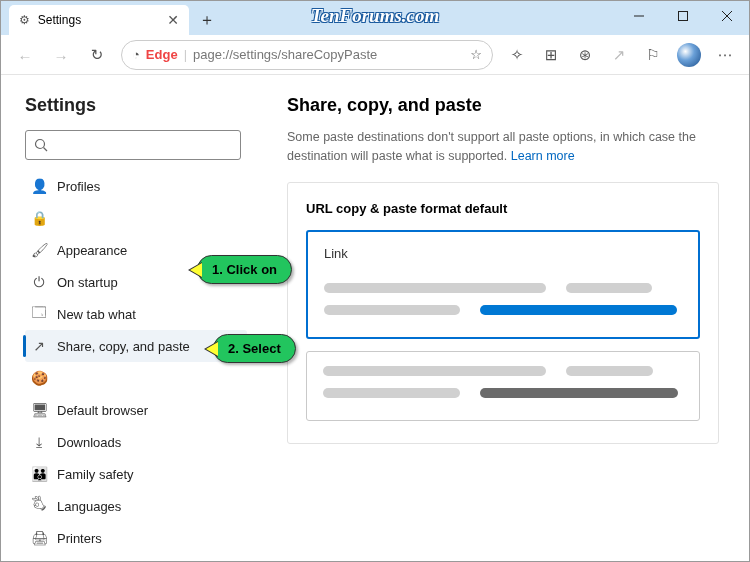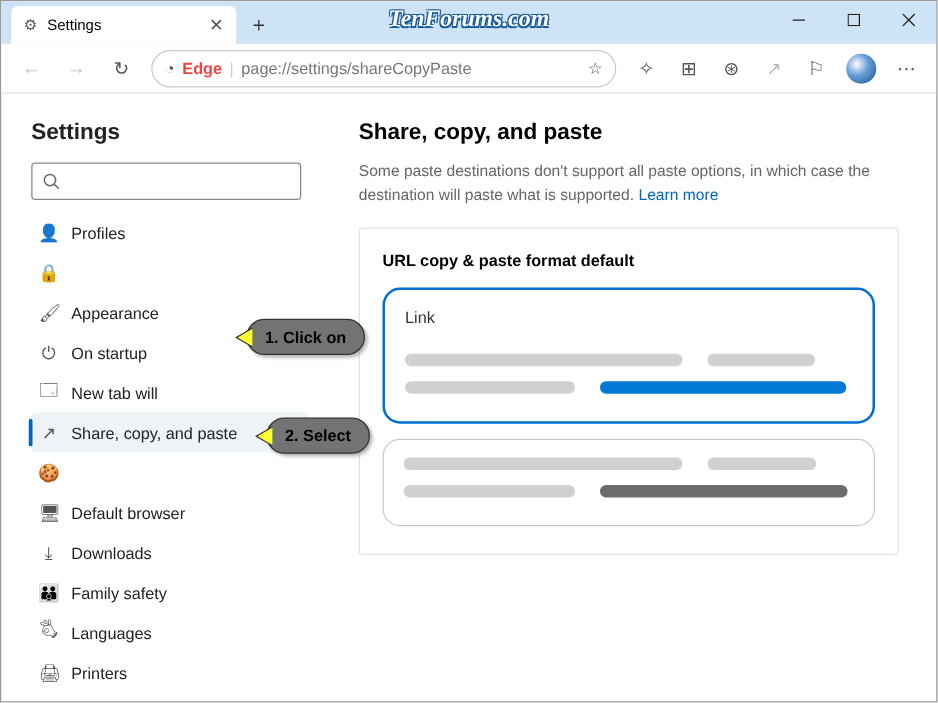--- a/index.html
+++ b/index.html
@@ -32,31 +32,31 @@
 .navlist li { display:flex; align-items:center; height:32px; padding:0 6px; gap:10px; font-size:13px; color:#222; border-radius:3px; position:relative; cursor:pointer; }
 .navlist li.selected { background:#eef3f8; }
 .navlist li.selected::before { content:""; position:absolute; left:-2px; top:5px; bottom:5px; width:3px; background:#0067c0; border-radius:2px; }
 .navlist .nicon { width:16px; text-align:center; color:#555; font-size:14px; }
 .main { flex:1; padding:20px 30px; overflow:auto; }
 .main h1 { font-size:18px; font-weight:600; margin-bottom:10px; }
 .main .desc { font-size:12.5px; color:#666; margin-bottom:16px; line-height:1.5;margin-top:12px; }
 .main .desc a { color:#0067c0; text-decoration:none; }
 .card { border:1px solid #e2e2e2; border-radius:3px; padding:18px 18px 10px; }
 .card-title { font-size:13px; font-weight:600; margin-bottom:14px; }
-.option { border:1px solid #c9c9c9; border-radius:14px; padding:14px 16px 22px; margin-bottom:12px; position:relative; }
+.option { border:1px solid #c9c9c9; border-radius:3px; padding:14px 16px 22px; margin-bottom:12px; position:relative; }
 .option.selected { border:2px solid #006fd1; }
 .option .opt-title { font-size:13px; margin-bottom:22px; color:#333; }
 .bars { display:flex; flex-direction:column; gap:12px; }
 .barrow { display:flex; gap:20px; align-items:center; }
 .bar { height:10px; border-radius:5px; }
 .mock-gray { background:#d0d0d0; }
 .mock-blue { background:#0078d4; }
 .mock-dark { background:#6b6b6b; }
 .watermark { position:absolute; top:4px; left:50%; transform:translateX(-50%); font-size:19px; font-weight:bold; color:#fff; text-shadow:-1px -1px 0 #1a5a9e,1px -1px 0 #1a5a9e,-1px 1px 0 #1a5a9e,1px 1px 0 #1a5a9e; font-style:italic; font-family:Georgia,serif; pointer-events:none; z-index:100; }
-.callout { position:absolute; background:#737373; border:1px solid #333; border-radius:16px; padding:6px 14px; font-size:13px; font-weight:600; color:#000; box-shadow:2px 2px 3px rgba(0,0,0,.3); z-index:50; }
+.callout { position:absolute; background:#22c55e; border:1px solid #333; border-radius:16px; padding:6px 14px; font-size:13px; font-weight:600; color:#000; box-shadow:2px 2px 3px rgba(0,0,0,.3); z-index:50; }
 .callout::before { content:""; position:absolute; left:-18px; top:50%; transform:translateY(-50%); border:8px solid transparent; border-right:14px solid #333; }
 .callout::after { content:""; position:absolute; left:-15px; top:50%; transform:translateY(-50%); border:7px solid transparent; border-right:12px solid #ffff33; }
 svg { display:block; }
 </style>
 </head>
 <body>
 
 <div class="watermark">TenForums.com</div>
 
 <div class="titlebar">
@@ -130,21 +130,21 @@
         <li>
           <span class="nicon">🖌</span>
           <span>Appearance</span>
         </li>
         <li>
           <span class="nicon">⏻</span>
           <span>On startup</span>
         </li>
         <li>
           <span class="nicon">🗔</span>
-          <span>New tab will</span>
+          <span>New tab what</span>
         </li>
         <li class="selected">
           <span class="nicon">↗</span>
           <span>Share, copy, and paste</span>
         </li>
         <li>
           <span class="nicon">🍪</span>
         </li>
         <li>
           <span class="nicon">🖥</span>

